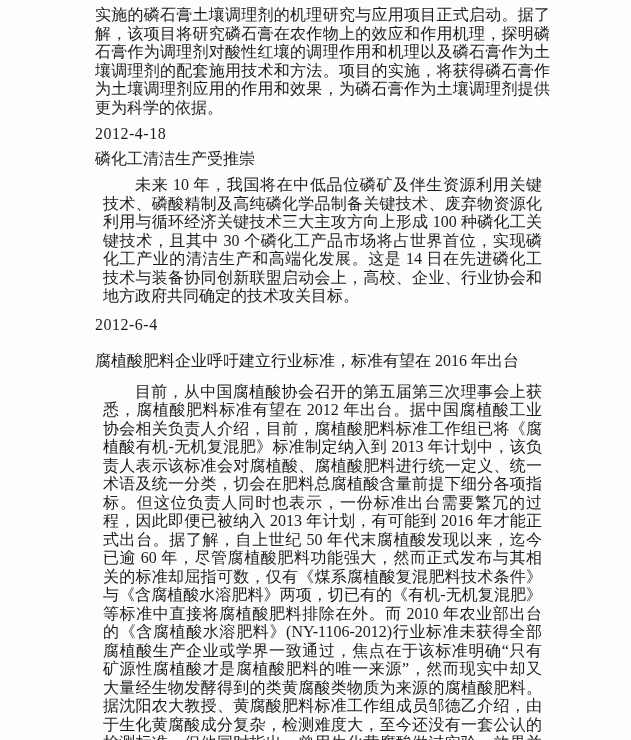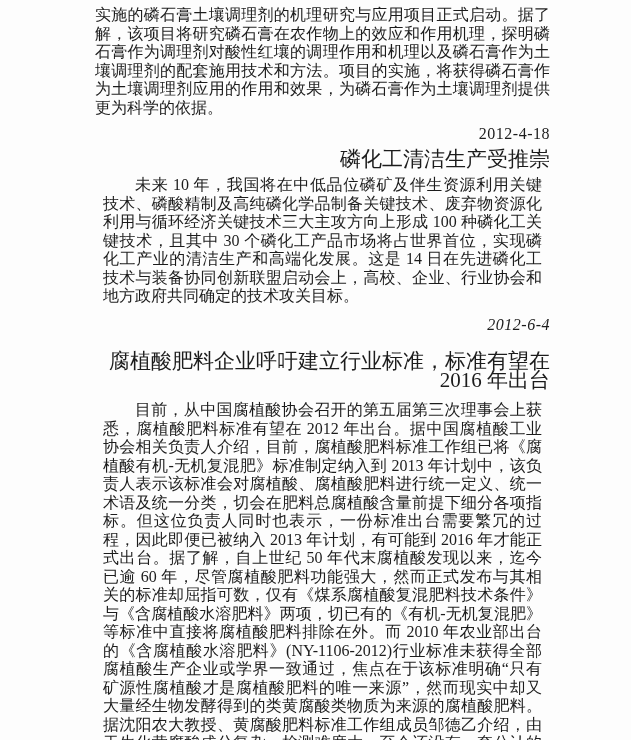--- a/index.html
+++ b/index.html
@@ -29,32 +29,31 @@
     word-break: break-all;
   }
   .para-cont {
     margin: 0;
     text-align: justify;
     text-indent: 0;
     word-break: break-all;
   }
   .date {
     margin: 8px 0 6px 0;
-    text-align: right;
+    text-align: left;
     letter-spacing: 0.5px;
   }
   .date-2 {
     margin: 10px 0 18px 0;
-    font-style: italic;
   }
   .heading {
     margin: 0;
-    text-align: right;
+    text-align: left;
     font-weight: normal;
-    font-size: 21px;
+    font-size: 16px;
     line-height: 18.5px;
   }
   .heading-2 {
     margin-bottom: 12px;
   }
 </style>
 </head>
 <body>
 
 <div class="page">

